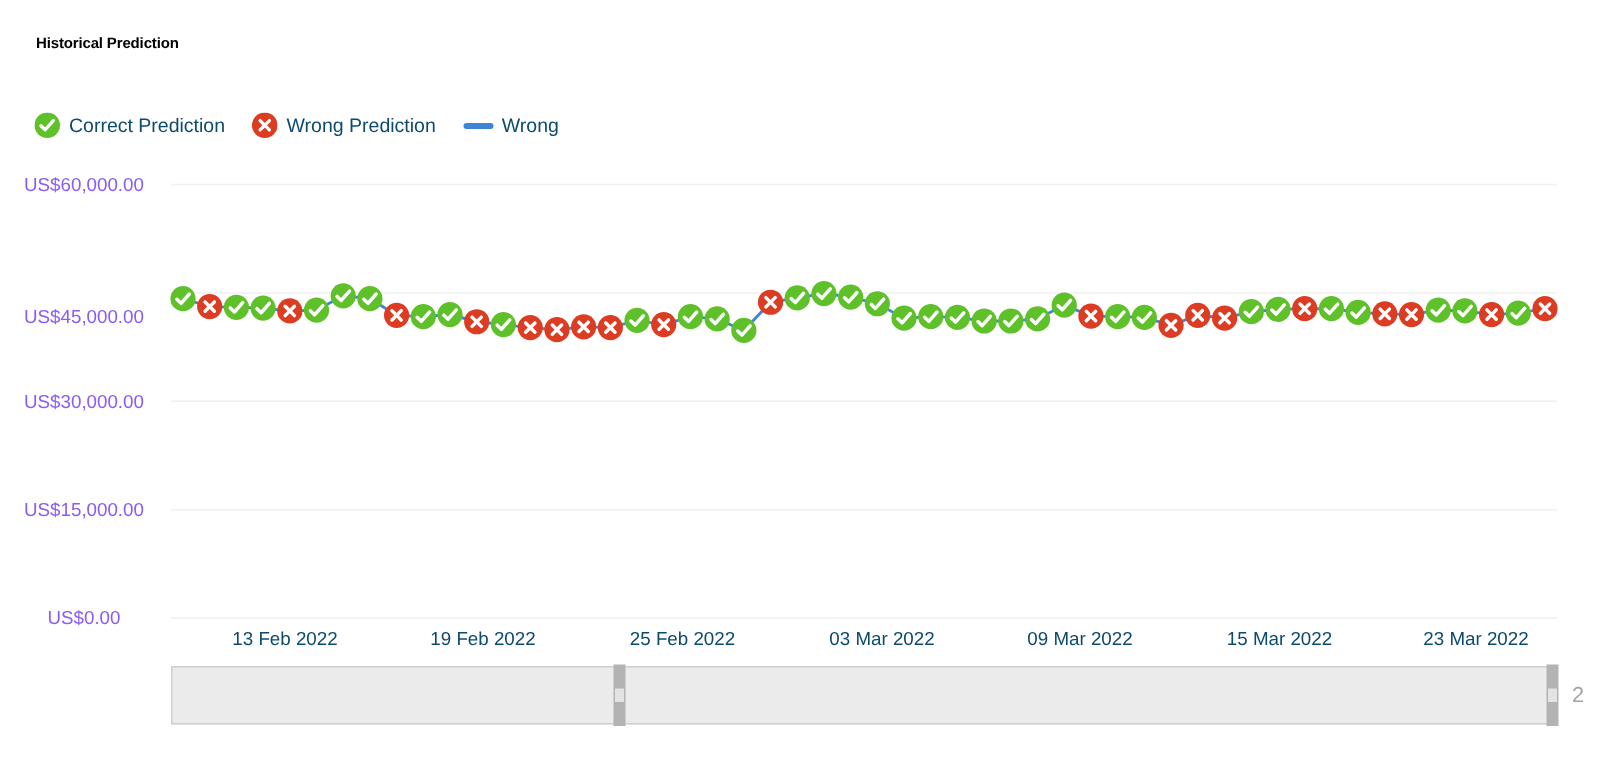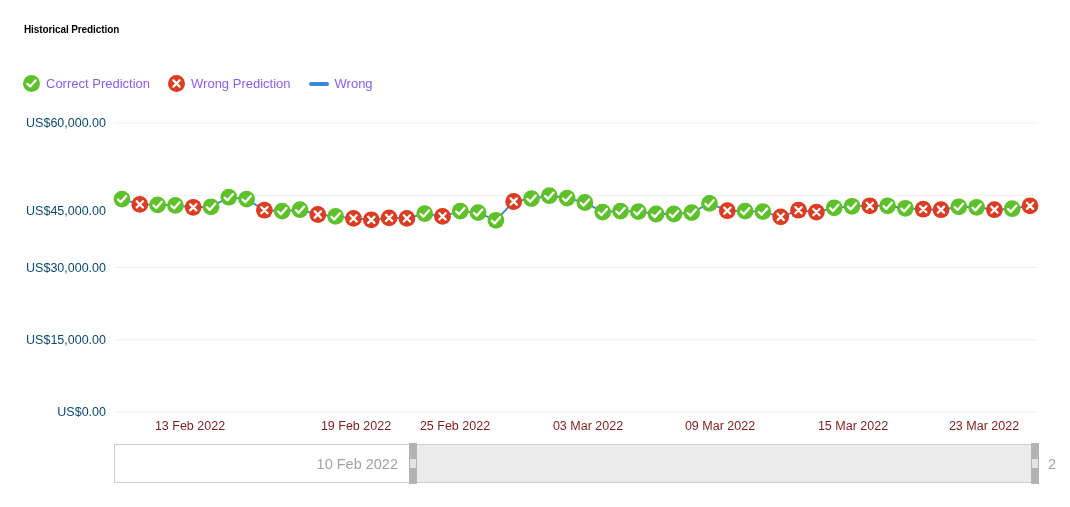--- a/index.html
+++ b/index.html
@@ -36,21 +36,21 @@
     align-items: center;
   }
   .legend-item {
     display: flex;
     align-items: center;
     margin-right: 18px;
     cursor: pointer;
   }
   .legend-item .legend-label {
     font-size: 13px;
-    color: #8b5cf6;
+    color: #0c4a6e;
     margin-left: 6px;
     white-space: nowrap;
   }
   .lg-icon { width: 17px; height: 17px; display: block; }
   .lg-line {
     width: 20px;
     height: 4px;
     border-radius: 2px;
     display: block;
   }
@@ -61,30 +61,30 @@
     left: 0;
     top: 105px;
     width: 1070px;
     height: 330px;
   }
   #plot-svg { position: absolute; left: 0; top: 0; }
 
   .y-tick-label {
     position: absolute;
     font-size: 12.5px;
-    color: #0c4a6e;
-    text-align: right;
+    color: #8b5cf6;
+    text-align: center;
     width: 100px;
     transform: translateY(-50%);
     white-space: nowrap;
   }
   .x-tick-label {
     position: absolute;
     font-size: 12.5px;
-    color: #7f1d1d;
+    color: #0c4a6e;
     transform: translateX(-50%);
     white-space: nowrap;
     top: 314px;
   }
 
   
   #range-selector {
     position: absolute;
     left: 114px;
     top: 444px;
@@ -397,33 +397,30 @@
         <circle r="8.4" fill="#dc3c22"></circle>
         <path d="M-3.1 -3.1 L3.1 3.1 M3.1 -3.1 L-3.1 3.1" stroke="#ffffff" stroke-width="2.3" fill="none" stroke-linecap="round" stroke-linejoin="round"></path>
       </g>
     </svg>
 <div class="y-tick-label" style="left: 6px; top: 307px;">US$0.00</div>
     <div class="y-tick-label" style="left: 6px; top: 234.75px;">US$15,000.00</div>
     <div class="y-tick-label" style="left: 6px; top: 162.5px;">US$30,000.00</div>
     <div class="y-tick-label" style="left: 6px; top: 90.25px; margin-top: 16px;">US$45,000.00</div>
     <div class="y-tick-label" style="left: 6px; top: 18px;">US$60,000.00</div>
     <div class="x-tick-label" style="left: 190px;">13 Feb 2022</div>
-    <div class="x-tick-label" style="left: 322px; margin-left: 34px;">19 Feb 2022</div>
+    <div class="x-tick-label" style="left: 322px;">19 Feb 2022</div>
     <div class="x-tick-label" style="left: 455px;">25 Feb 2022</div>
     <div class="x-tick-label" style="left: 588px;">03 Mar 2022</div>
     <div class="x-tick-label" style="left: 720px;">09 Mar 2022</div>
     <div class="x-tick-label" style="left: 853px;">15 Mar 2022</div>
     <div class="x-tick-label" style="left: 984px; text-align: center;">23 Mar 2022</div>
   </div>
 
 <div id="range-selector">
   <div id="range-track"></div>
-  <div id="range-selected">
-    <span id="range-from-label">10 Feb 2022</span>
-  </div>
   <div class="range-handle" id="range-handle-left">
     <span class="grip"></span>
   </div>
   <div class="range-handle" id="range-handle-right">
     <span class="grip"></span>
   </div>
   <span id="range-to-label">2</span>
 </div>
 
 </body></html>

